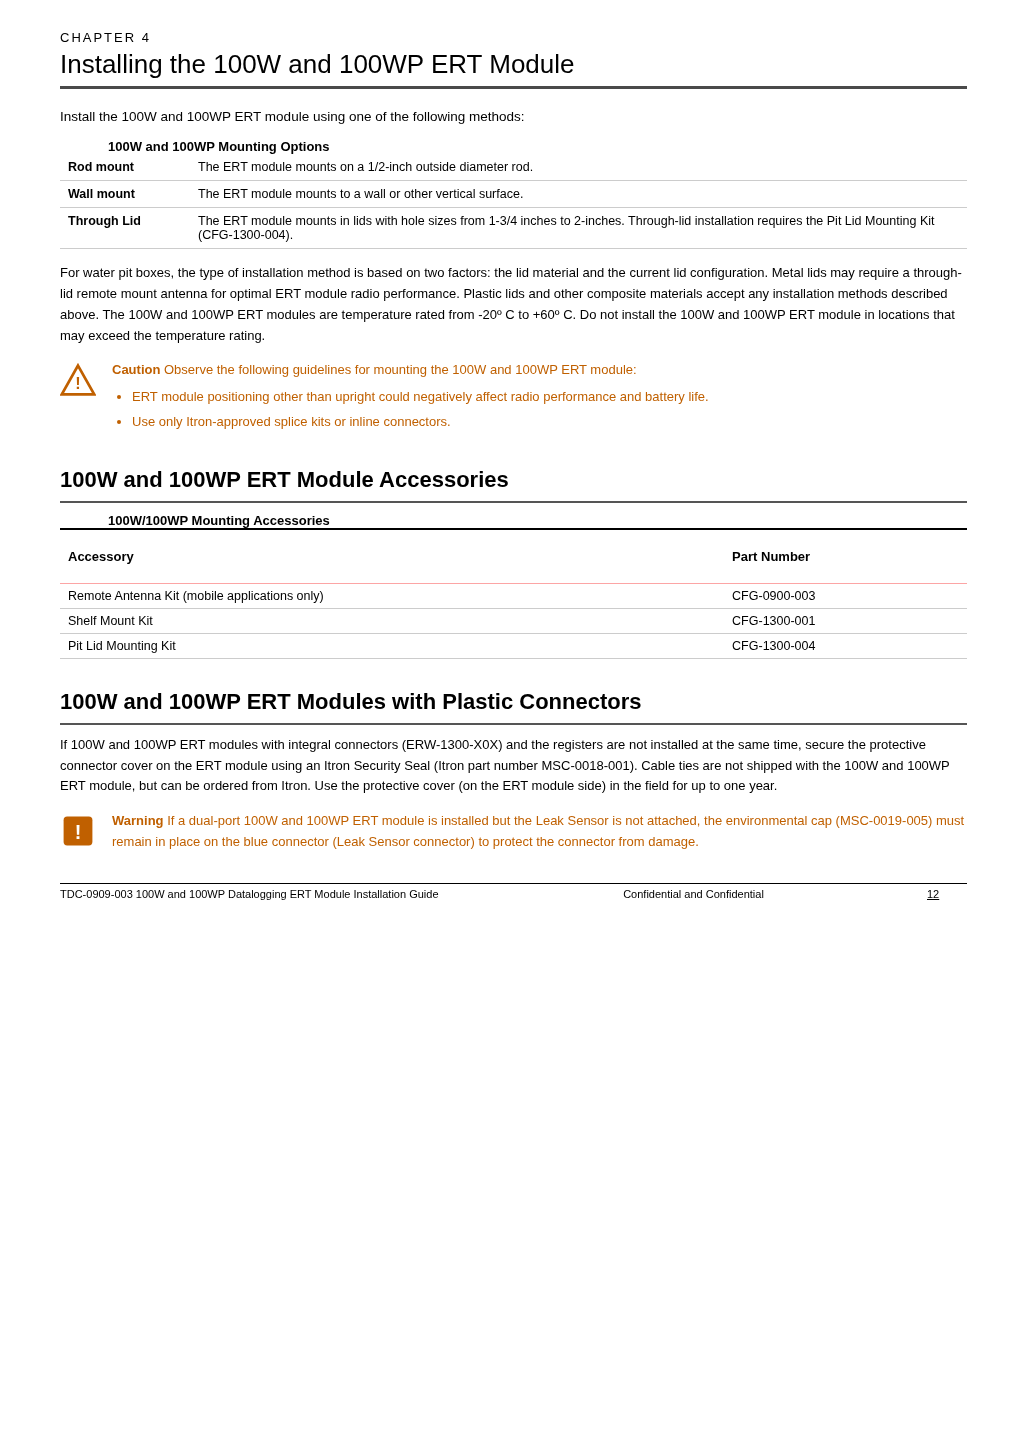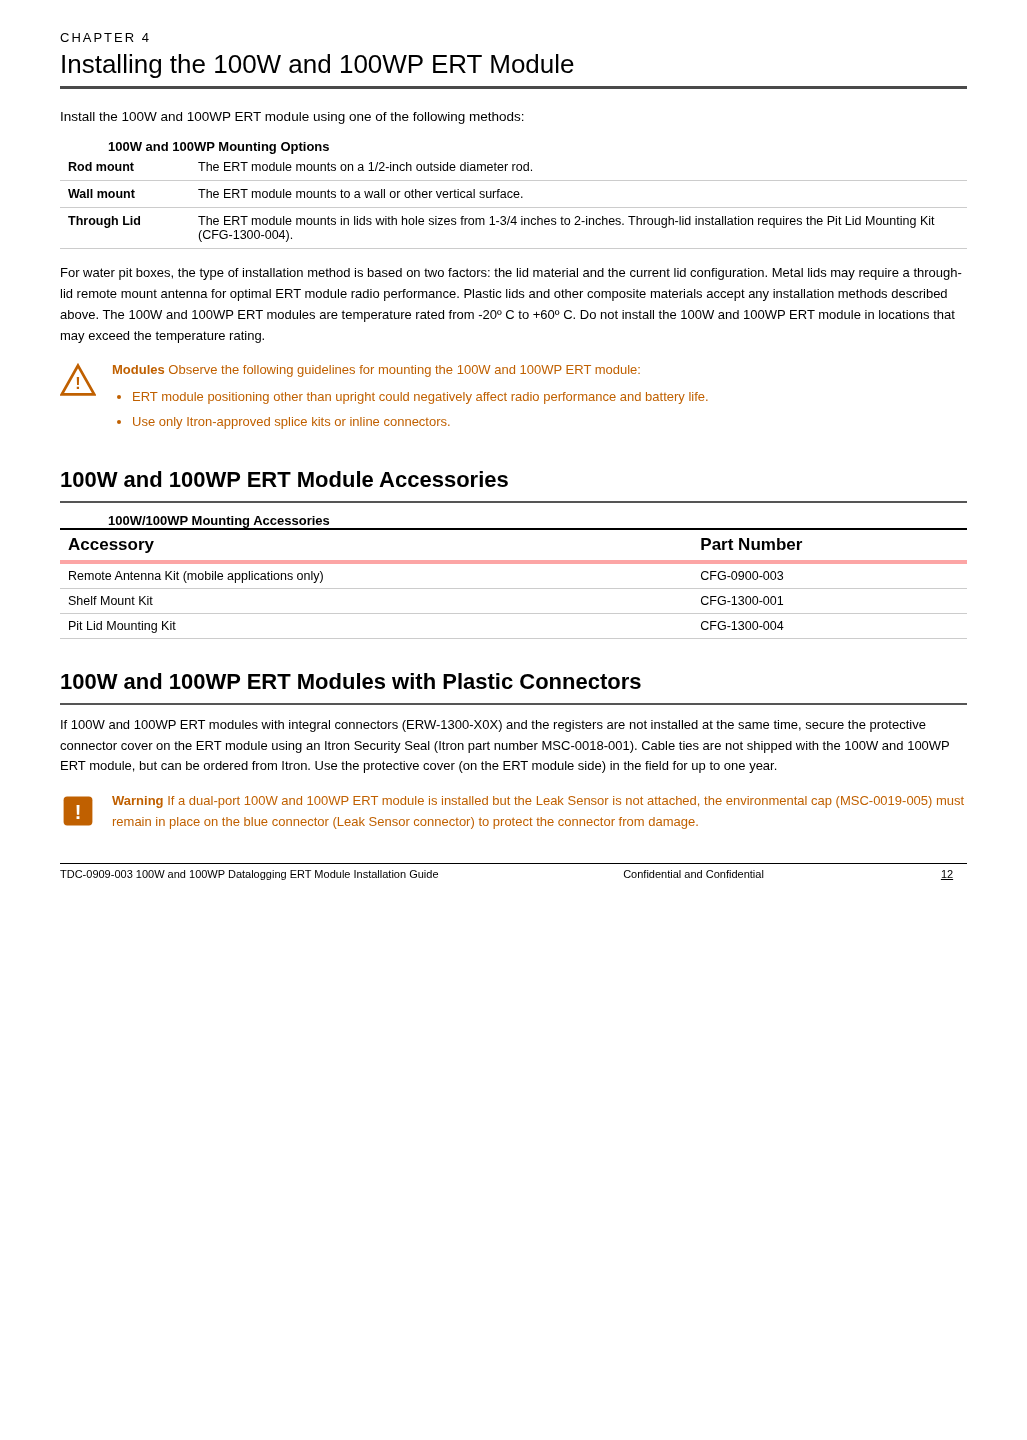--- a/index.html
+++ b/index.html
@@ -57,24 +57,24 @@
       font-weight: bold;
       width: 130px;
     }
     table.acc-table {
       width: 100%;
       border-collapse: collapse;
       margin-bottom: 14px;
     }
     table.acc-table thead tr th {
       font-weight: bold;
-      font-size: 17px;
-      padding: 5px 8px;
+      font-size: 13px;
+      padding: 19px 8px;
       border-top: 2px solid #000;
-      border-bottom: 4px solid #fca5a5;
+      border-bottom: 1px solid #fca5a5;
       text-align: left;
     }
     table.acc-table tbody tr td {
       font-size: 12.5px;
       padding: 5px 8px;
       border-bottom: 1px solid #ccc;
       vertical-align: top;
     }
     .body-text {
       font-size: 13px;
@@ -146,21 +146,21 @@
       display: flex;
       justify-content: space-between;
       font-size: 11px;
       color: #000;
     }
     .footer-center {
       text-align: center;
       flex: 1;
     }
     .footer-right {
-      text-align: center;
+      text-align: left;
       min-width: 40px;
       text-decoration: underline;
     }
   </style>
 </head>
 <body>
 
 <div class="chapter-label">CHAPTER  4</div>
 <h1 class="page-title">Installing the 100W and 100WP ERT Module</h1>
 <hr class="title-rule">
@@ -188,21 +188,21 @@
 <p class="body-text">For water pit boxes, the type of installation method is based on two factors: the lid material and the current lid configuration. Metal lids may require a through-lid remote mount antenna for optimal ERT module radio performance. Plastic lids and other composite materials accept any installation methods described above. The 100W and 100WP ERT modules are temperature rated from -20º C to +60º C. Do not install the 100W and 100WP ERT module in locations that may exceed the temperature rating.</p>
 
 <div class="caution-box">
   <div class="caution-icon">
     <svg viewBox="0 0 40 40" width="36" height="36">
       <polygon points="20,4 38,36 2,36" fill="none" stroke="#c06000" stroke-width="3"></polygon>
       <text x="20" y="30" text-anchor="middle" font-size="18" font-weight="bold" fill="#c06000">!</text>
     </svg>
   </div>
   <div class="caution-content">
-    <span class="caution-label">Modules</span><span> Observe the following guidelines for mounting the 100W and 100WP ERT module:</span>
+    <span class="caution-label">Caution</span><span> Observe the following guidelines for mounting the 100W and 100WP ERT module:</span>
     <ul id="caution-bullets">
     <li>ERT module positioning other than upright could negatively affect radio performance and battery life.</li>
         <li>Use only Itron-approved splice kits or inline connectors.</li>
       </ul>
   </div>
 </div>
 
 <h2 class="section-title">100W and 100WP ERT Module Accessories</h2>
 <hr class="title-rule" style="border-top: 2px solid #555; margin-bottom: 10px;">
 

